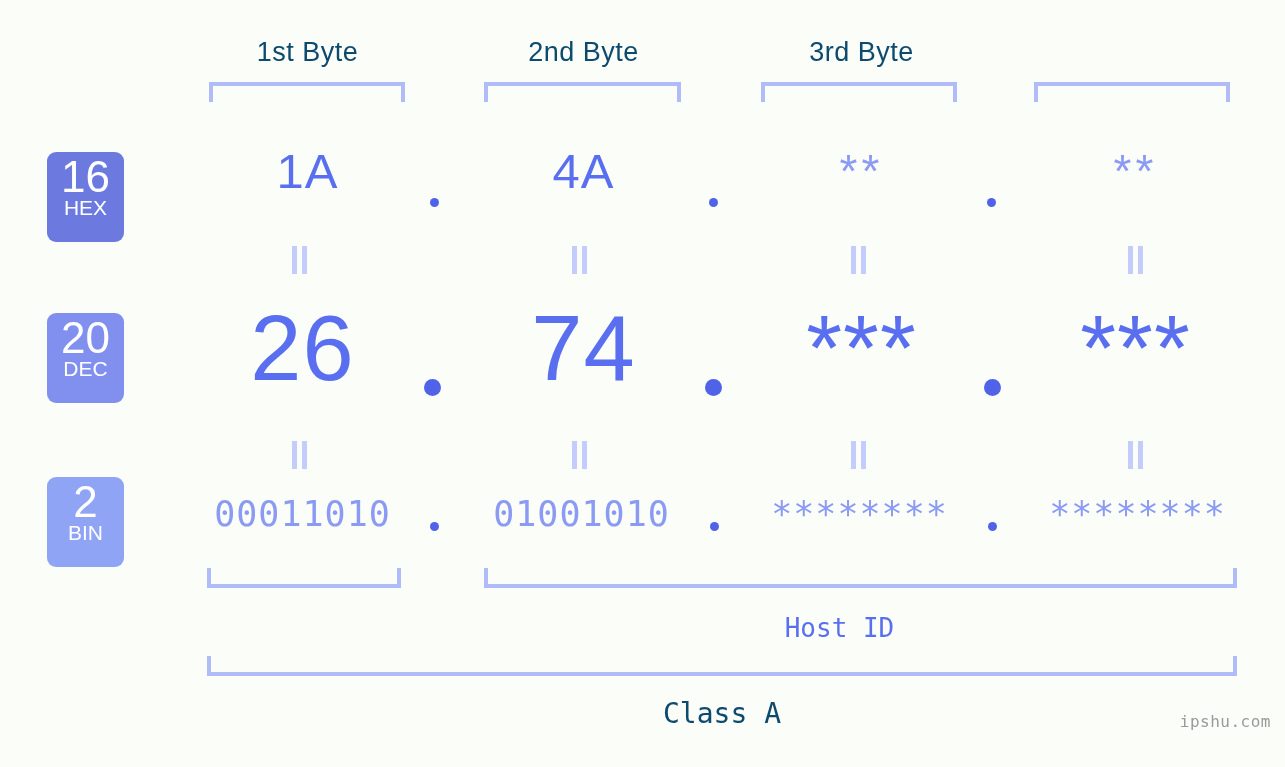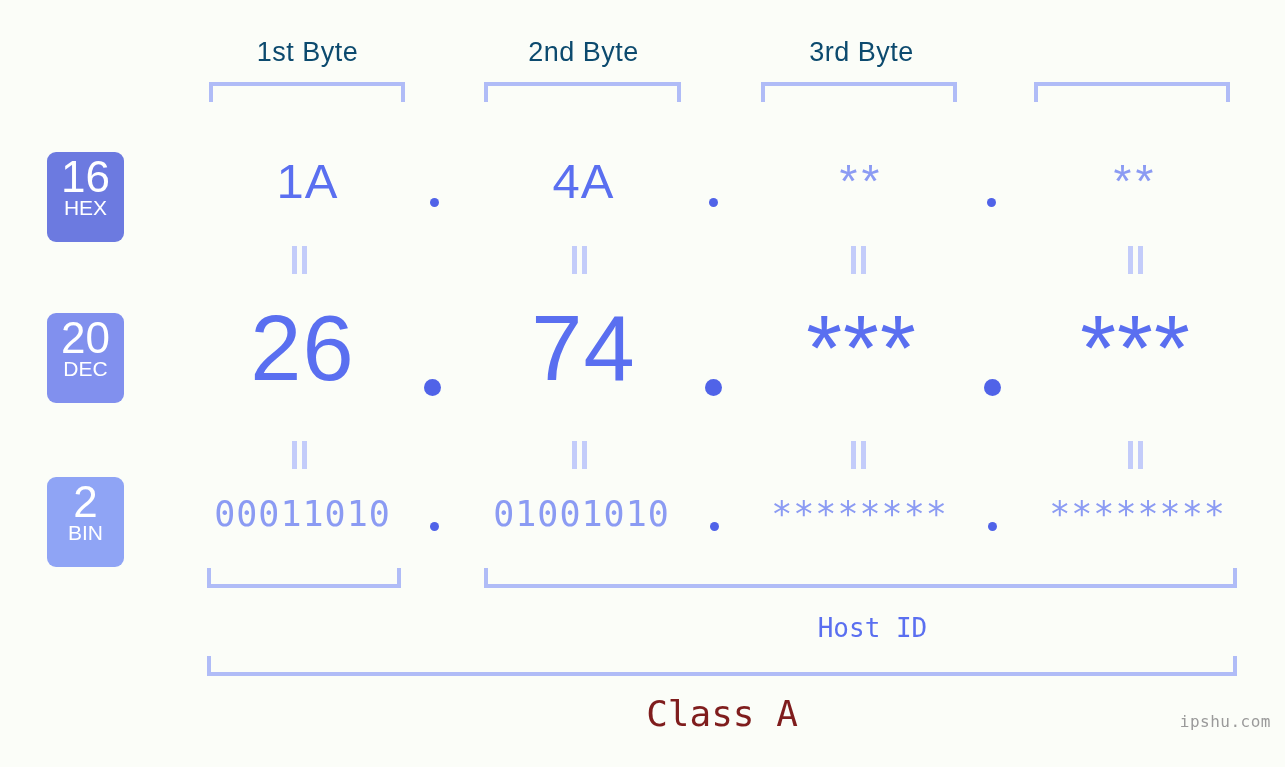--- a/index.html
+++ b/index.html
@@ -78,21 +78,21 @@
   
   .value-cell {
     position: absolute;
     text-align: center;
     white-space: nowrap;
     color: #5a6ff0;
   }
 
   
   .row-hex .value-cell {
-    top: 148px;
+    top: 138px;
     height: 66px;
     line-height: 66px;
     font-size: 49px;
     font-family: "Liberation Sans", sans-serif;
     letter-spacing: 1px;
     color: #5a6ff0;
   }
   .row-hex .value-cell.masked { color: #8b9bf3; font-size: 46px; letter-spacing: 4px; }
 
   
@@ -156,22 +156,22 @@
     white-space: nowrap;
   }
 
   
   .class-label {
     position: absolute;
     top: 692px;
     height: 44px;
     line-height: 44px;
     text-align: center;
-    font-size: 36px;
-    color: #7f1d1d;
+    font-size: 28px;
+    color: #0c4a6e;
     font-family: "DejaVu Sans Mono", monospace;
     white-space: nowrap;
   }
 
   
   .watermark {
     position: absolute;
     right: 14px;
     top: 712px;
     font-size: 16px;
@@ -272,20 +272,20 @@
     <div class="value-cell" style="left:1020px; width:235px;">********</div>
 
     <div class="dot dot-bin" style="left:430px;"></div>
     <div class="dot dot-bin" style="left:710px;"></div>
     <div class="dot dot-bin" style="left:988px;"></div>
   </div>
 
   <div class="bracket bracket-up" style="left:207px; top:568px; width:194px;"></div>
   <div class="bracket bracket-up" style="left:484px; top:568px; width:753px;"></div>
 
-  <div class="id-label" style="left:496px; width:753px;">Host ID</div>
+  <div class="id-label" style="left:463px; width:753px;">Host ID</div>
 
   <div class="bracket bracket-up" style="left:207px; top:656px; width:1030px;"></div>
   <div class="class-label" style="left:207px; width:1030px;">Class A</div>
 
   <div class="watermark">ipshu.com</div>
 
 </div>
 
 </body></html>

